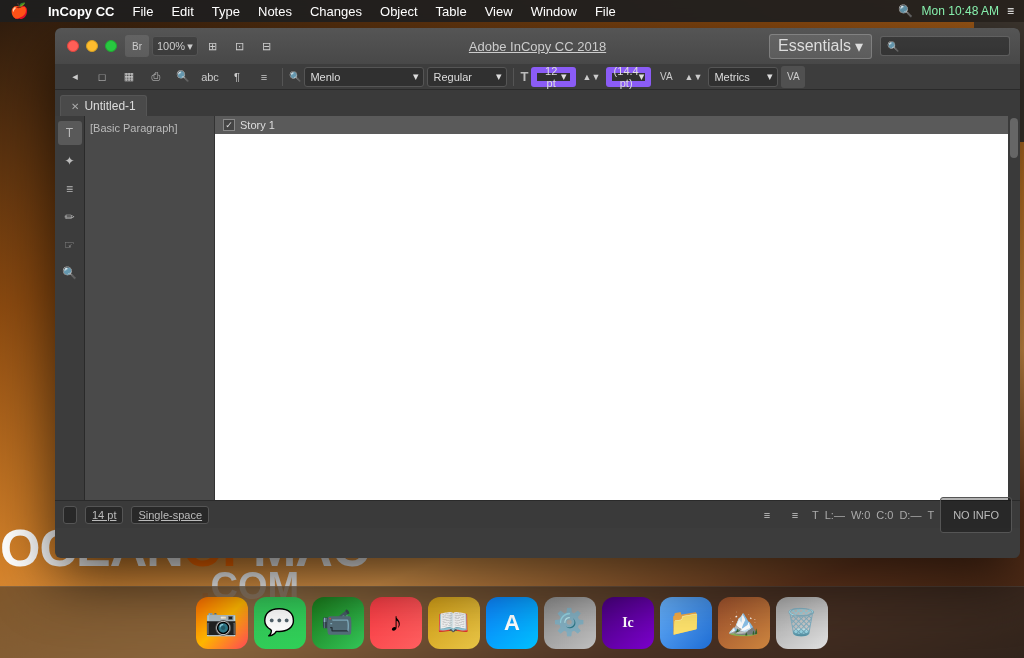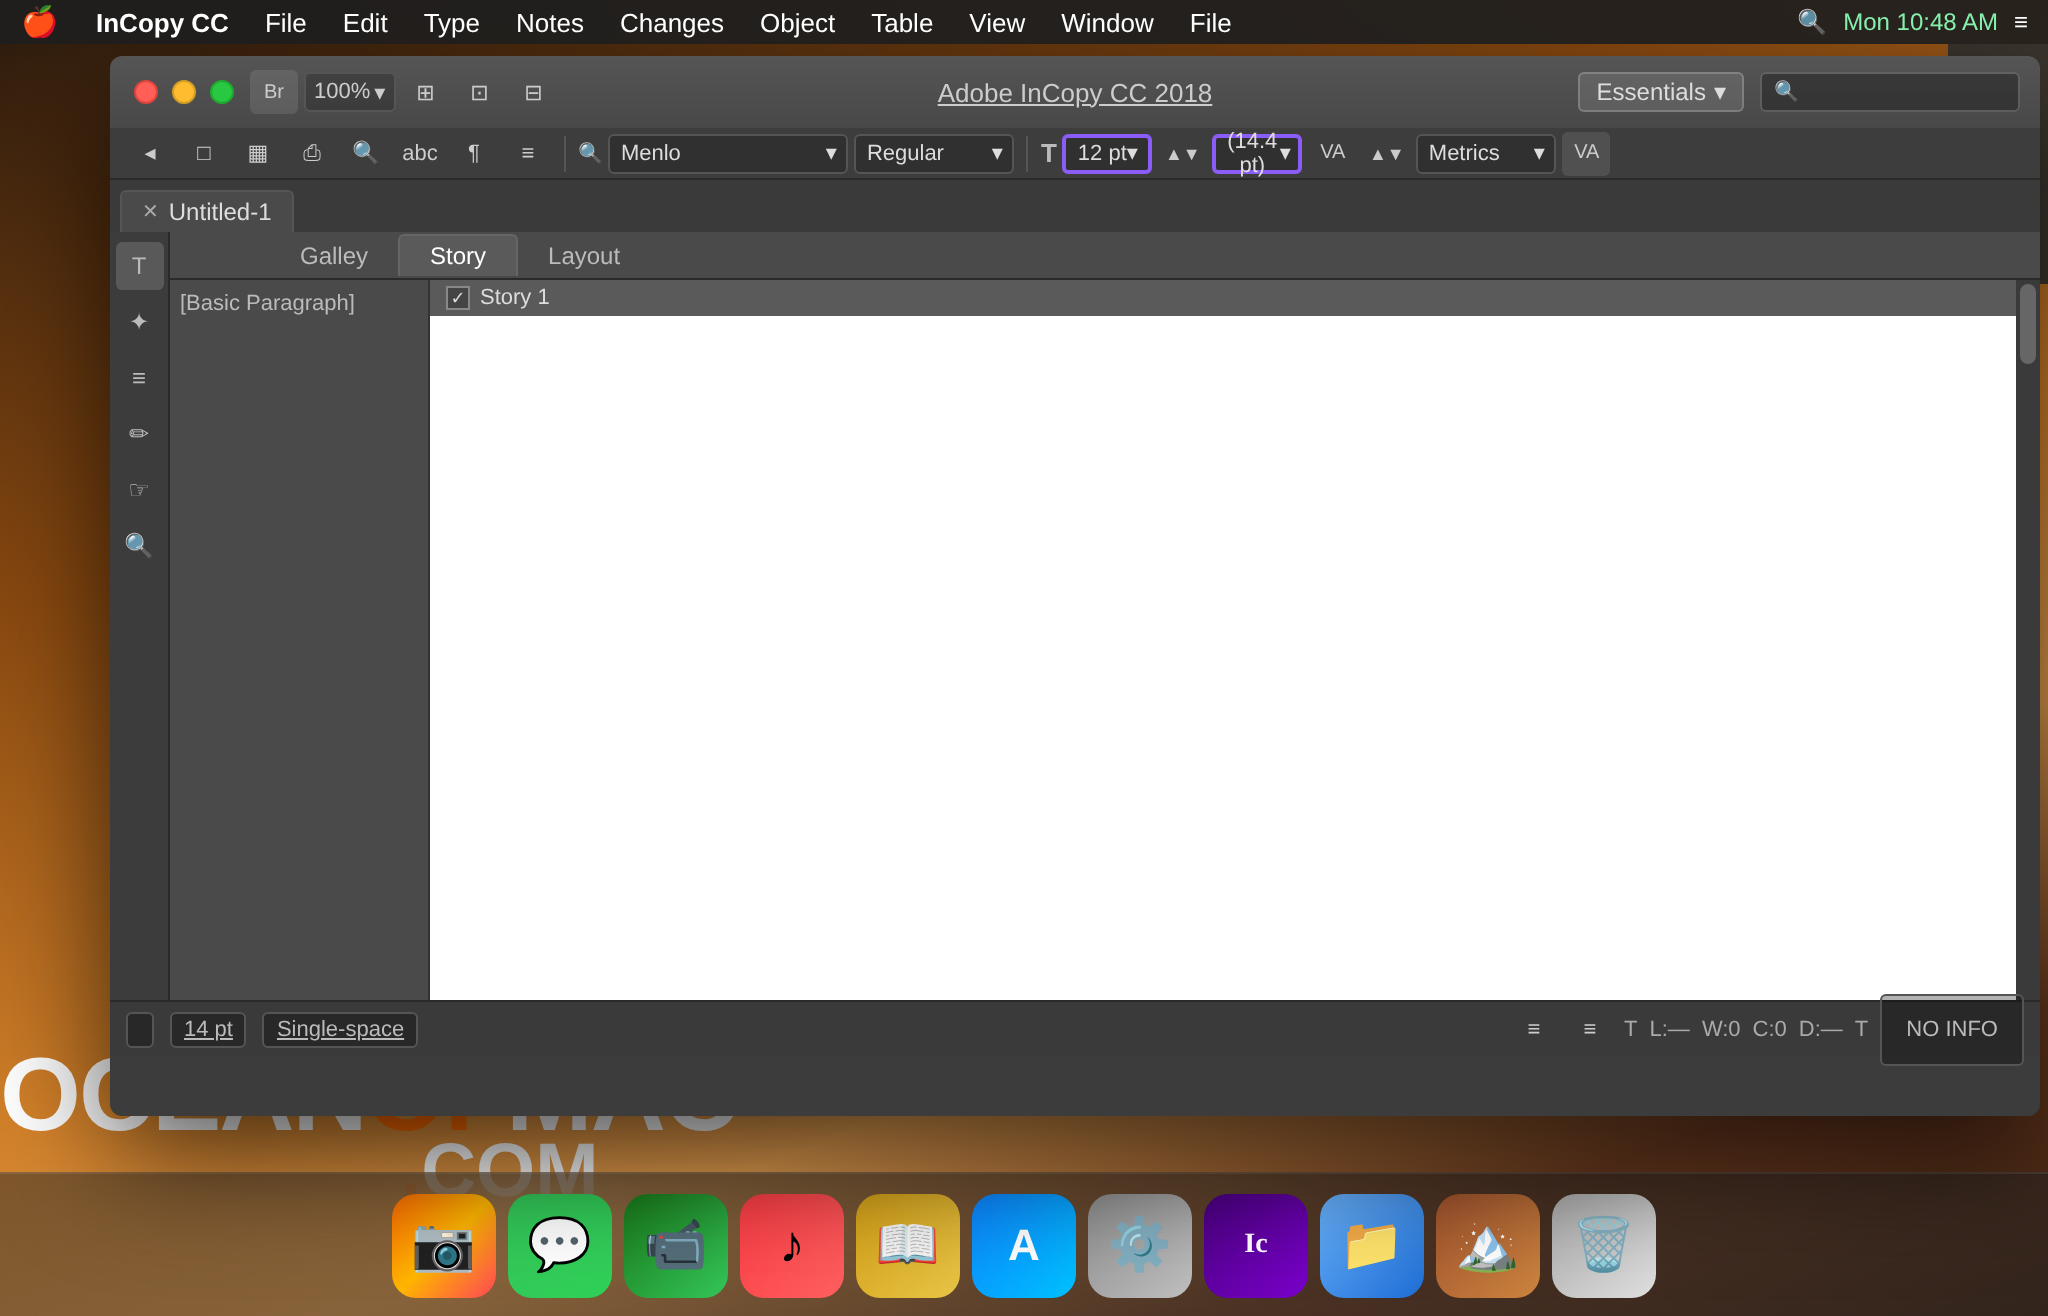--- a/index.html
+++ b/index.html
@@ -122,21 +122,21 @@
       display: flex;
       align-items: center;
       gap: 8px;
       padding-right: 10px;
     }
     .essentials-btn {
       display: flex;
       align-items: center;
       gap: 4px;
       color: #ddd;
-      font-size: 12px;
+      font-size: 16px;
       background: rgba(255,255,255,0.1);
       border: 1px solid rgba(255,255,255,0.2);
       border-radius: 3px;
       padding: 2px 8px;
       cursor: pointer;
     }
     .search-box {
       background: rgba(0,0,0,0.3);
       border: 1px solid rgba(255,255,255,0.2);
       border-radius: 3px;
@@ -218,21 +218,21 @@
       border-radius: 3px;
       padding: 1px 5px;
       height: 20px;
       cursor: pointer;
       color: #ddd;
       font-size: 11px;
       min-width: 80px;
     }
     .size-field {
       background: rgba(0,0,0,0.2);
-      border: 2px solid #8b5cf6;
+      border: 6px solid #8b5cf6;
       border-radius: 3px;
       padding: 1px 4px;
       height: 20px;
       color: #ddd;
       font-size: 11px;
       width: 45px;
       text-align: center;
       display: flex;
       align-items: center;
       justify-content: center;
@@ -713,25 +713,20 @@
         <div class="tool-btn active">T</div>
         <div class="tool-btn">✦</div>
         <div class="tool-btn">≡</div>
         <div class="tool-btn">✏</div>
         <div class="tool-btn">☞</div>
         <div class="tool-btn">🔍</div>
       </div>
 
       <div class="doc-tabs-area">
 
-        <div class="view-tabs">
-          <div class="view-tab">Galley</div>
-          <div class="view-tab active">Story</div>
-          <div class="view-tab">Layout</div>
-        </div>
 
 
         <div class="inner-content">
 
           <div class="inner-left">
             <div class="para-style-label">[Basic Paragraph]</div>
           </div>
 
           <div class="inner-right">
 

